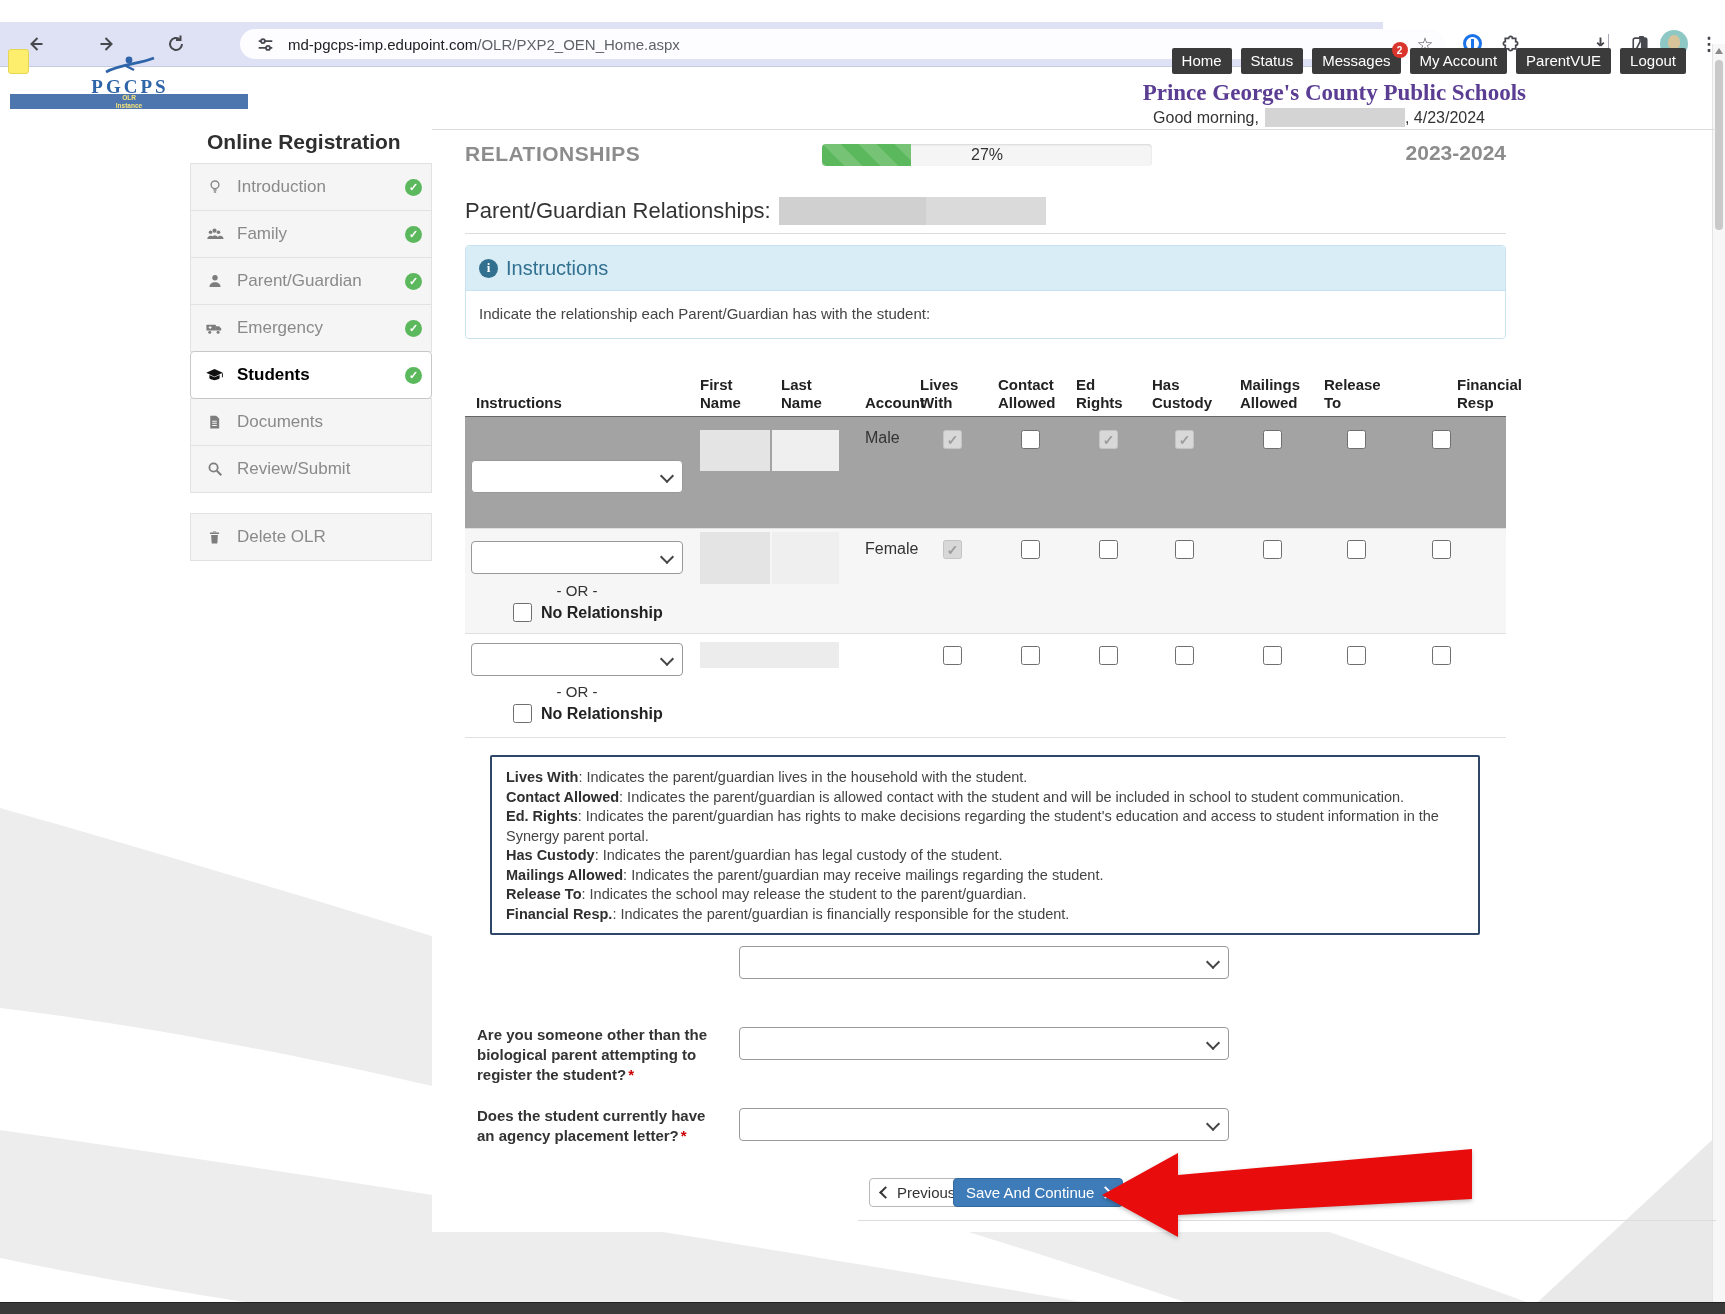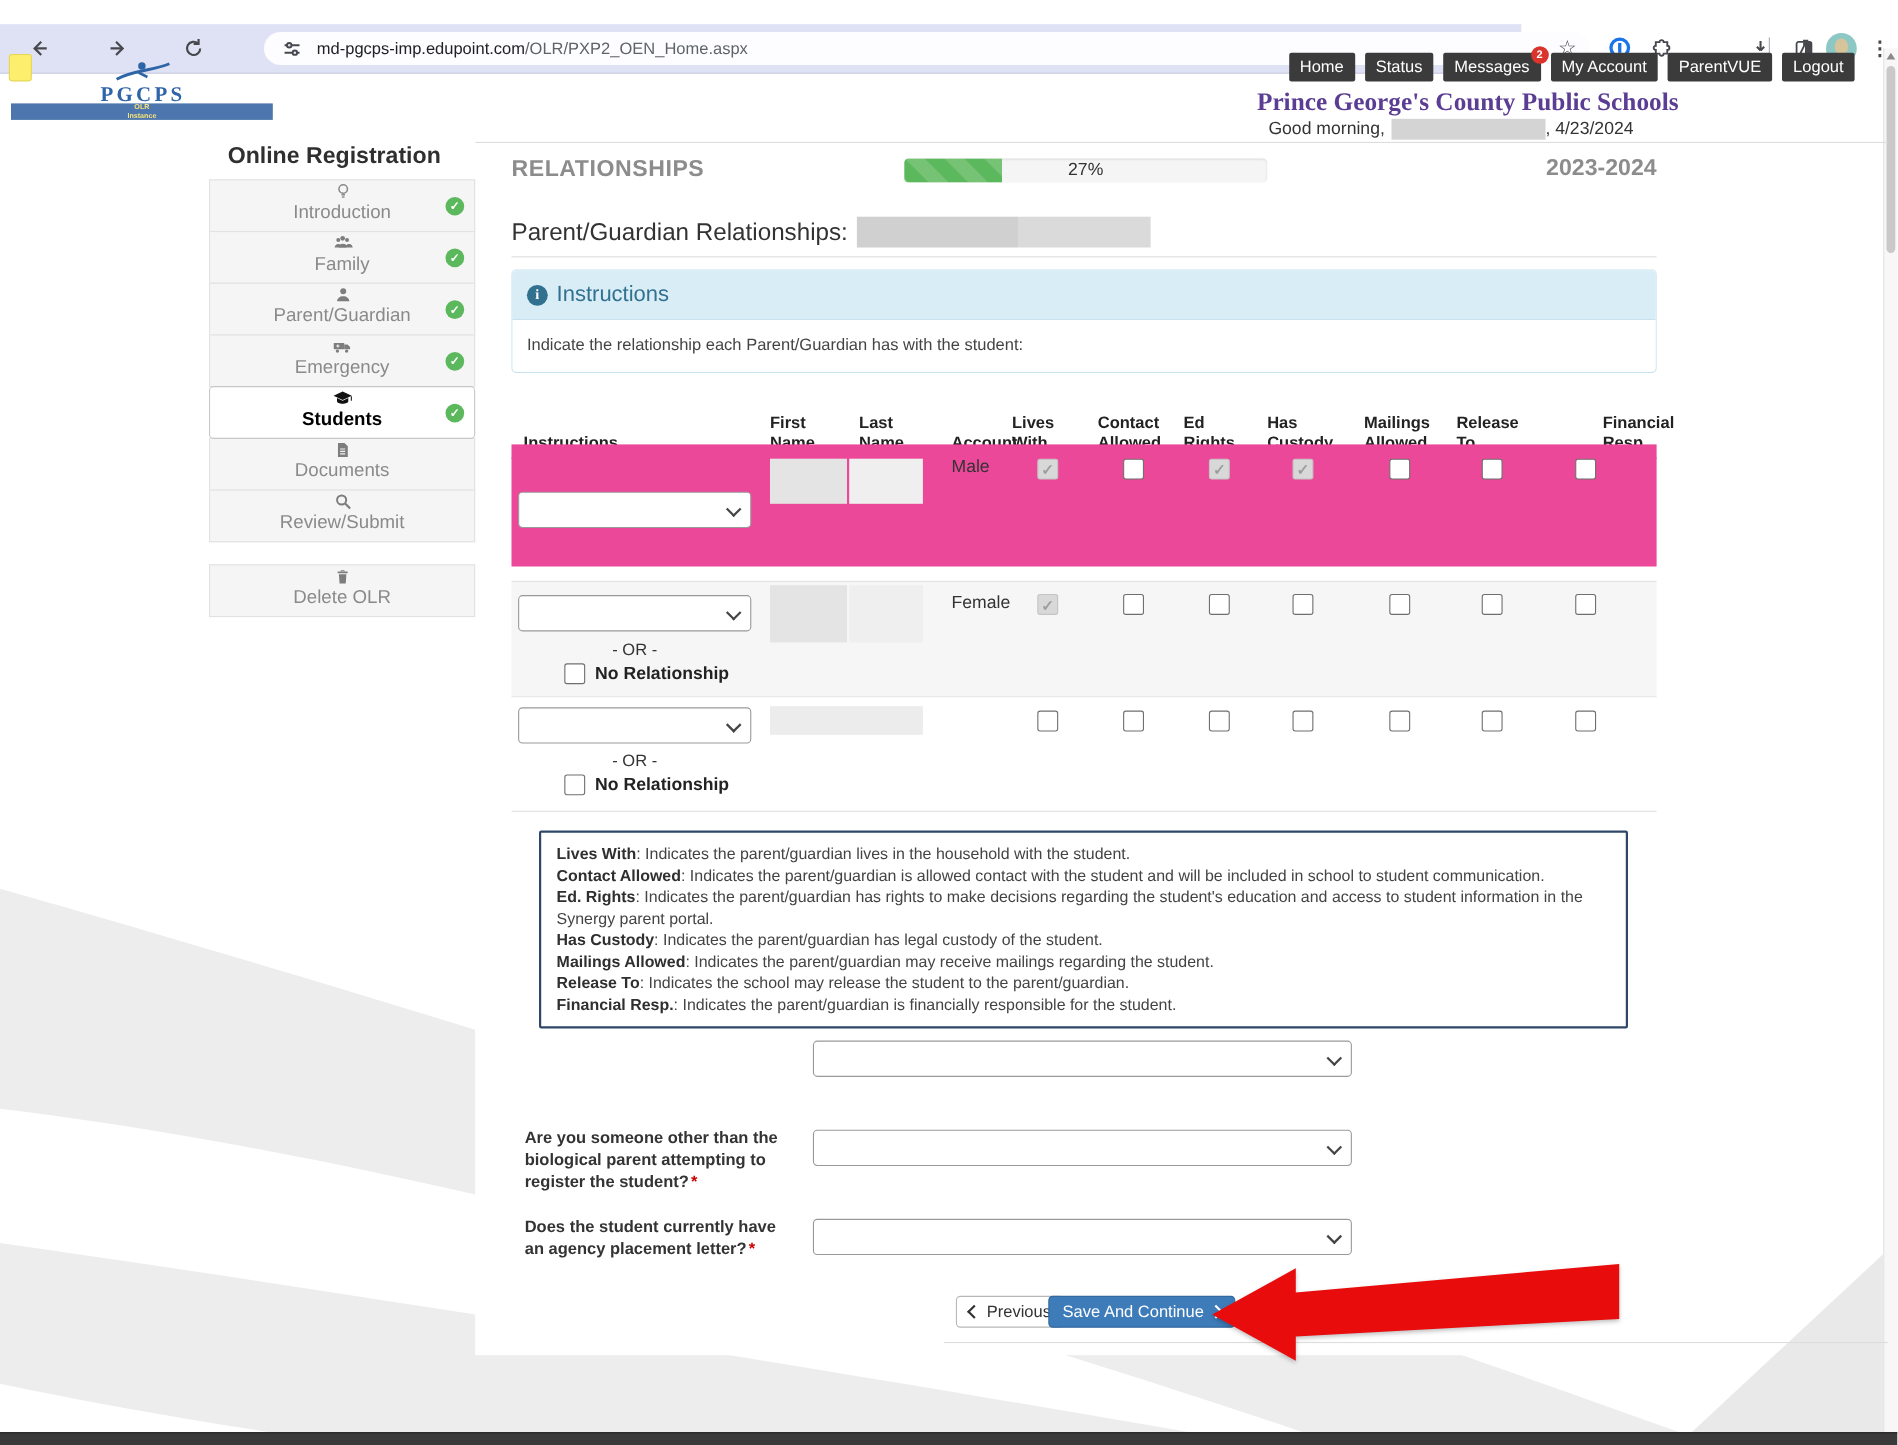--- a/index.html
+++ b/index.html
@@ -36,21 +36,21 @@
              letter-spacing:3px;color:#2e64a8;font-family:"Liberation Serif",serif;}
   #logo-bar{position:absolute;left:0;top:40px;width:238px;height:15px;background:#4c76ad;text-align:center;line-height:7px;}
   #logo-bar span{display:block;color:#f6e27b;font-size:6.5px;font-weight:bold;line-height:7.5px;}
   #district{right:199px;top:80px;font-family:"Liberation Serif",serif;font-weight:bold;font-size:23px;color:#5b3e94;z-index:4;}
   #greeting{right:240px;top:108px;font-size:16px;color:#333;display:flex;align-items:center;z-index:4;}
   #greet-redact{display:inline-block;width:140px;height:19px;background:#d4d4d4;margin-left:6px;}
   
   #sidebar{left:190px;top:120px;width:242px;z-index:3;}
   #sidebar-title{font-size:21px;font-weight:bold;color:#2f2f2f;margin:10px 0 10px 17px;}
   .side-item{position:relative;height:48px;background:#f5f5f5;border:1px solid #e2e2e2;margin-top:-1px;
-             display:flex;align-items:center;color:#8a8a8a;font-size:17px;cursor:pointer;box-sizing:border-box;flex-direction:column;}
+             display:flex;align-items:center;color:#8a8a8a;font-size:17px;cursor:pointer;box-sizing:border-box;}
   .side-item .sicon{margin:0 13px 0 14px;width:19px;height:19px;display:flex;align-items:center;justify-content:center;}
   .side-item.active{background:#fff;border:1px solid #c8c8c8;border-radius:4px;color:#000;font-weight:bold;z-index:2;}
   .side-check{position:absolute;right:9px;top:15px;width:17px;height:17px;border-radius:50%;background:#5cb85c;color:#fff;
               font-size:11px;font-weight:bold;display:flex;align-items:center;justify-content:center;}
   #side-delete{margin-top:21px;}
   
   #panel-bg{left:432px;top:129px;width:1088px;height:1103px;background:#fff;z-index:1;}
   #panel-topline{left:432px;top:129px;width:1284px;height:0;border-top:1px solid #ddd;z-index:2;}
   #panel{left:432px;top:129px;width:1284px;height:1103px;z-index:2;}
   #sec-title{position:absolute;left:33px;top:13px;font-size:21px;font-weight:bold;color:#8c8c8c;letter-spacing:.5px;}
@@ -357,21 +357,21 @@
       <div class="th" style="left: 488px; width: 60px;">Lives With</div>
       <div class="th" style="left: 566px; width: 62px;">Contact Allowed</div>
       <div class="th" style="left: 644px; width: 56px;">Ed Rights</div>
       <div class="th" style="left: 720px; width: 62px;">Has Custody</div>
       <div class="th" style="left: 808px; width: 64px;">Mailings Allowed</div>
       <div class="th" style="left: 892px; width: 60px;">Release To</div>
       <div class="th" style="left: 977px; width: 70px; margin-left: 48px;">Financial Resp</div>
     </div>
   <div id="thead-line"></div>
   <div id="tbody">
-      <div class="trow" style="top: 275px; height: 111px; background: #ec4899;">
+      <div class="trow" style="top: 288px; height: 111px; background: #a3a3a3;">
         <div class="selwrap" style="left: 6px; top: 43px; width: 212px; height: 33px; position: absolute;"><select><option></option></select><span class="sel-chev"></span></div>
         <div class="redact" style="left: 235px; top: 13px; width: 70px; height: 41px; background: rgb(228, 228, 228);"></div>
         <div class="redact" style="left: 307px; top: 13px; width: 67px; height: 41px; background: rgb(239, 239, 239);"></div>
         <div class="gender" style="left: 400px; top: 12px;">Male</div>
         <div class="cb dc" style="left: 478px; top: 13px;">✓</div>
         <div class="cb" style="left: 556px; top: 13px;"></div>
         <div class="cb dc" style="left: 634px; top: 13px;">✓</div>
         <div class="cb dc" style="left: 710px; top: 13px;">✓</div>
         <div class="cb" style="left: 798px; top: 13px;"></div>
         <div class="cb" style="left: 882px; top: 13px;"></div>

